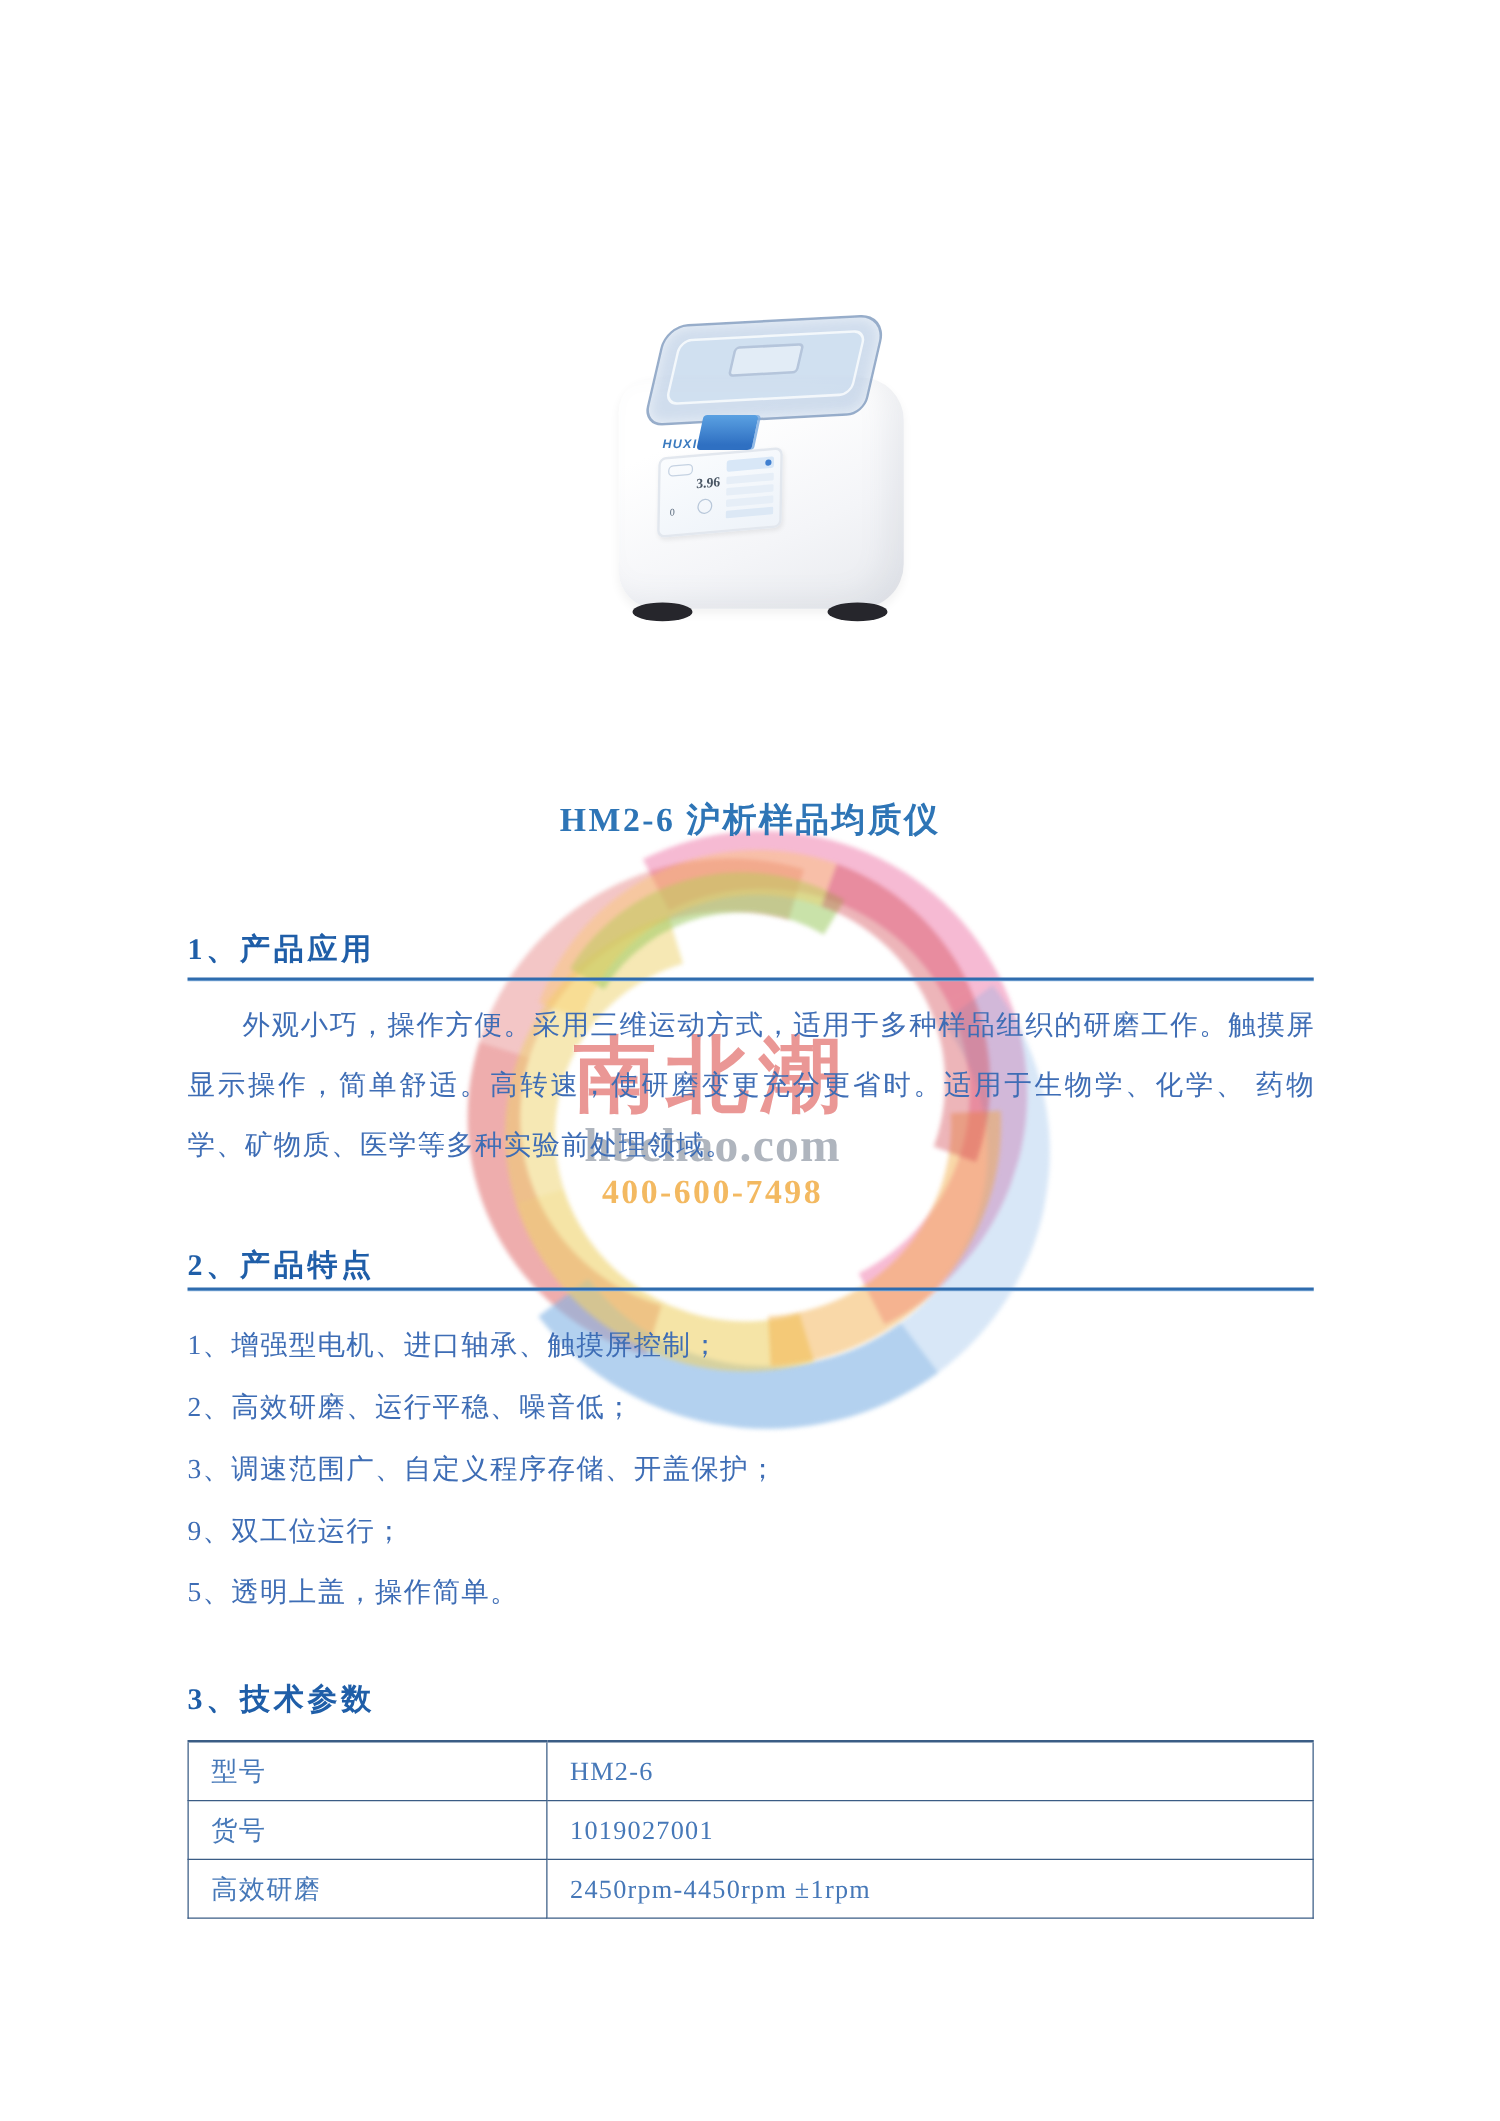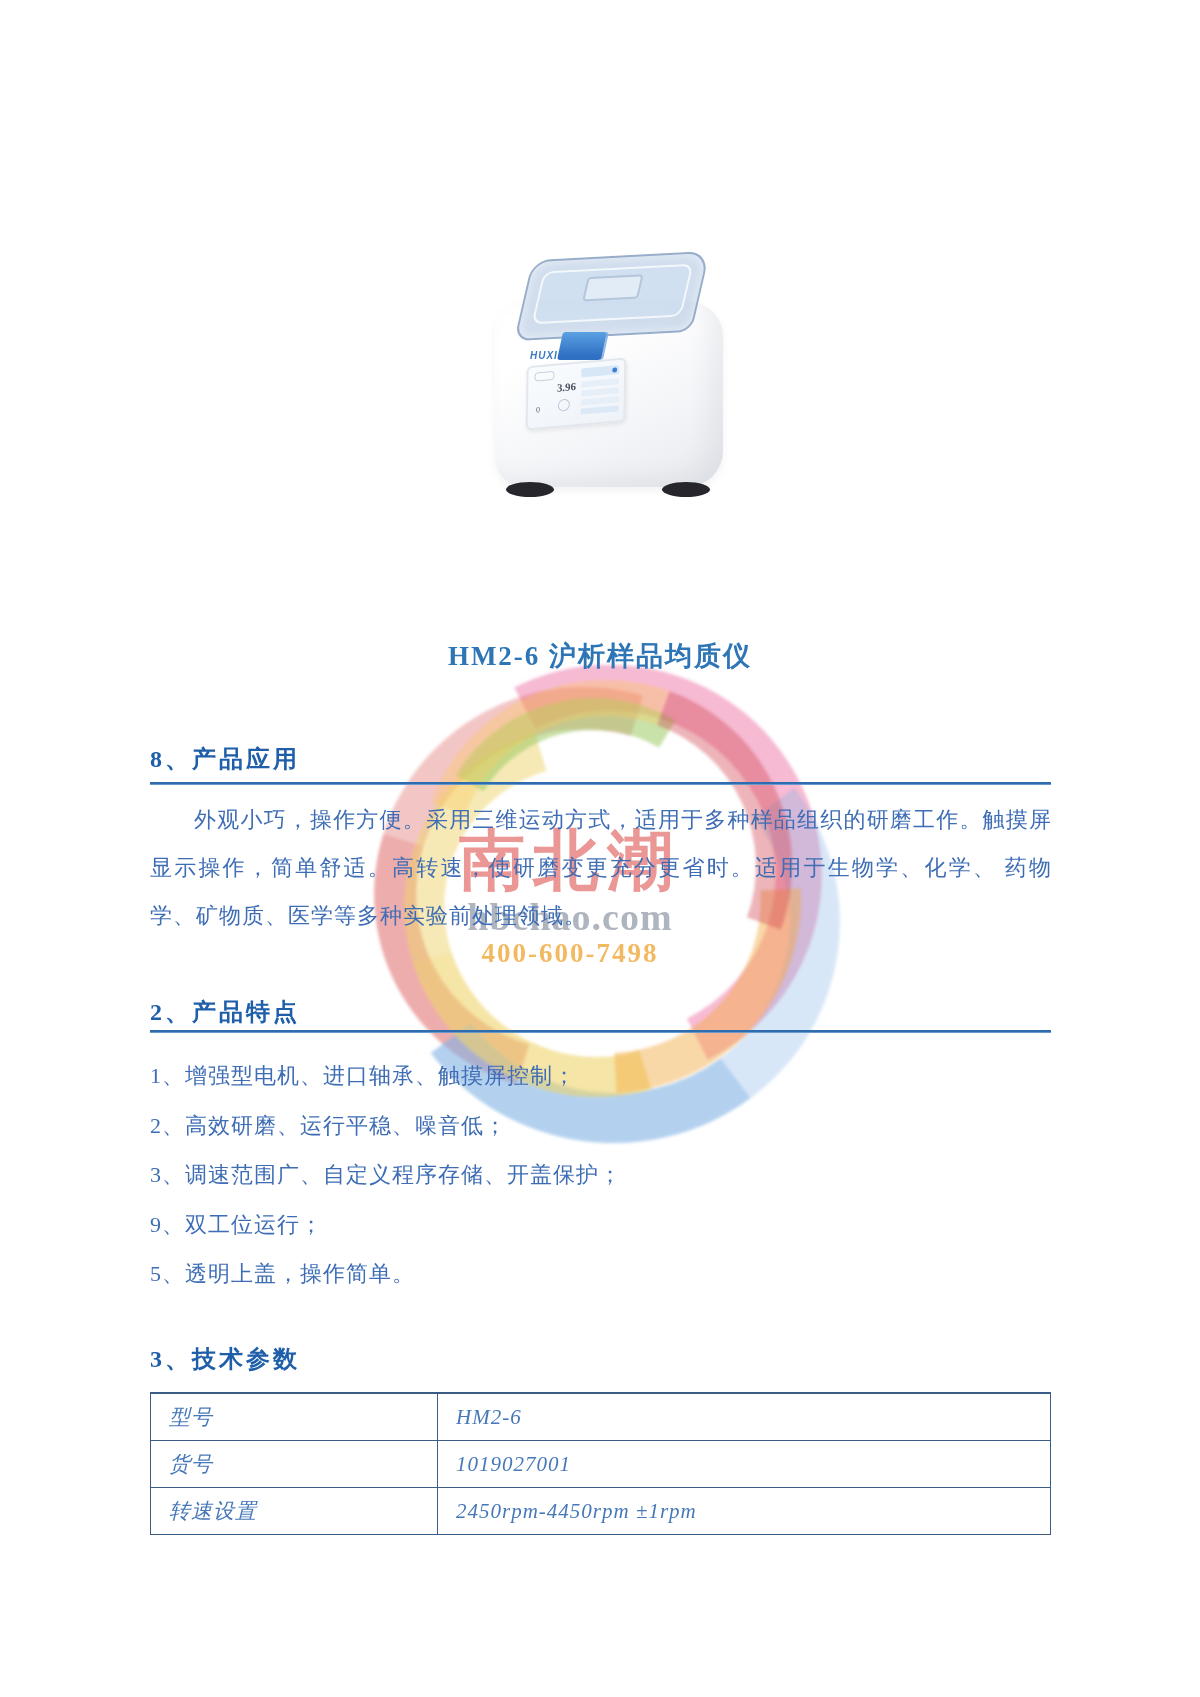--- a/index.html
+++ b/index.html
@@ -68,21 +68,21 @@
     background:linear-gradient(180deg,#2f6cae 55%,#8ab4de 100%);}
   .sec-rule.r1{top:782px;} .sec-rule.r2{top:1030px;}
   .para{position:absolute;left:150px;top:796px;width:902px;font-size:22px;line-height:48px;
     color:#3e6db5;text-align:justify;text-indent:2em;letter-spacing:1px;}
   .features{position:absolute;left:150px;top:1051px;width:902px;font-size:22px;line-height:49.5px;
     color:#3e6db5;letter-spacing:1px;}
   .features div{white-space:pre;}
 
   table.specs{position:absolute;left:150px;top:1392px;width:901px;border-collapse:collapse;
     font-size:21px;color:#4678b8;}
-  table.specs td{border:1.6px solid #3b5d85;height:46px;padding:0 0 0 18px;vertical-align:middle;letter-spacing:1px;font-style:italic;}
+  table.specs td{border:1.6px solid #3b5d85;height:46px;padding:0 0 0 18px;vertical-align:middle;letter-spacing:1px;}
   table.specs tr:first-child td{border-top-width:2.4px;}
   td.spec-label{width:268px;}
 </style>
 </head>
 <body>
 
 <div class="page">
 
   <div class="watermark">
     <div class="wm-arc a1"></div>
@@ -120,21 +120,21 @@
       <div class="scr-foot"></div>
     </div>
     <div class="device-foot fl"></div>
     <div class="device-foot fr"></div>
   </div>
 
   <div class="content">
 
     <div class="doc-title">HM2-6 沪析样品均质仪</div>
 
-    <div class="sec-head h1">8、产品应用</div>
+    <div class="sec-head h1">1、产品应用</div>
     <div class="sec-rule r1"></div>
     <div class="para">外观小巧，操作方便。采用三维运动方式，适用于多种样品组织的研磨工作。触摸屏显示操作，简单舒适。高转速，使研磨变更充分更省时。适用于生物学、化学、 药物学、矿物质、医学等多种实验前处理领域。</div>
 
     <div class="sec-head h2">2、产品特点</div>
     <div class="sec-rule r2"></div>
     <div class="features">
       <div>1、增强型电机、进口轴承、触摸屏控制；</div>
       <div>2、高效研磨、运行平稳、噪音低；</div>
       <div>3、调速范围广、自定义程序存储、开盖保护；</div>
       <div>9、双工位运行；</div>
@@ -147,20 +147,20 @@
       <tbody>
         <tr>
           <td class="spec-label">型号</td>
           <td class="spec-value">HM2-6</td>
         </tr>
         <tr>
           <td class="spec-label">货号</td>
           <td class="spec-value">1019027001</td>
         </tr>
         <tr>
-          <td class="spec-label">转速设置</td>
+          <td class="spec-label">高效研磨</td>
           <td class="spec-value">2450rpm-4450rpm ±1rpm</td>
         </tr>
       </tbody>
     </table>
 
   </div>
 </div>
 
 </body></html>

